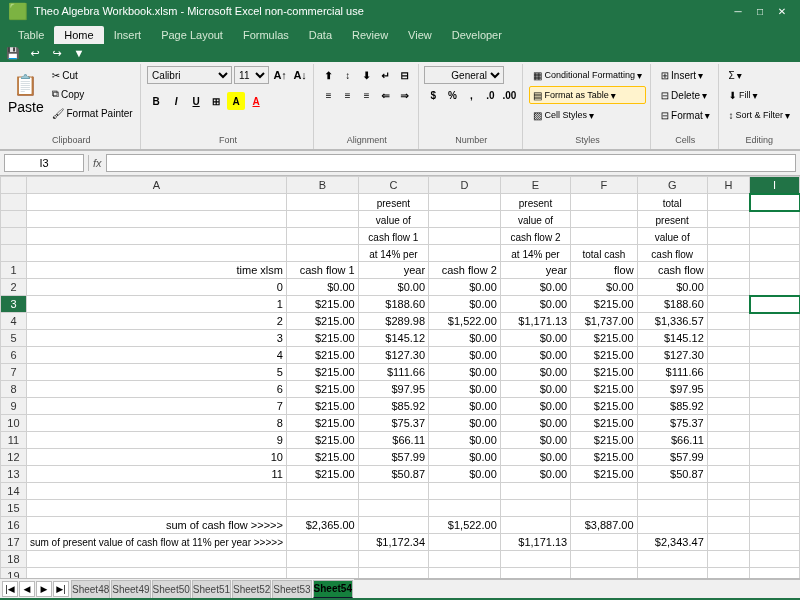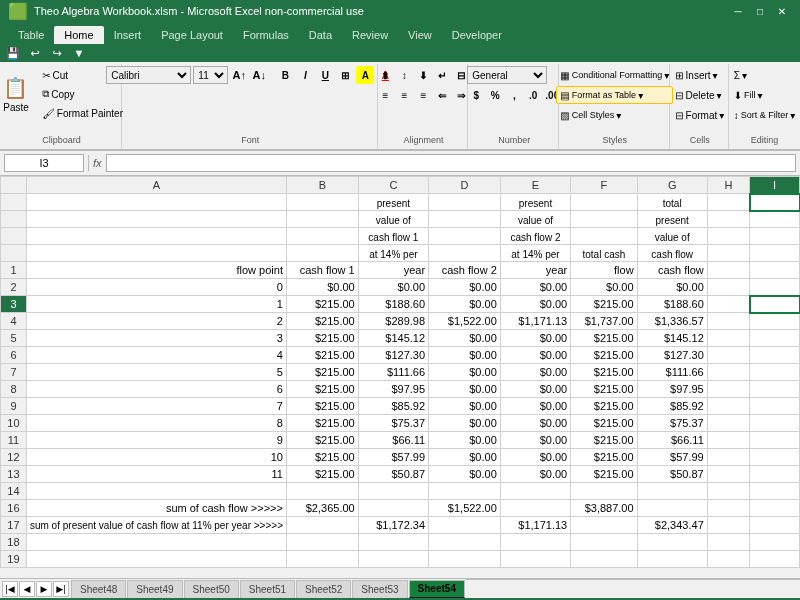--- a/index.html
+++ b/index.html
@@ -19,21 +19,21 @@
     .ribbon { background: #f0f0f0; border-bottom: 1px solid #bbb; height: 88px; display: flex; align-items: stretch; padding: 2px 2px 0 2px; gap: 2px; }
     .ribbon-group { display: flex; flex-direction: column; align-items: center; border-right: 1px solid #d0d0d0; padding: 2px 4px; min-width: 50px; }
     .ribbon-group-label { font-size: 9px; color: #555; margin-top: auto; padding: 2px 0; }
     .ribbon-group-content { display: flex; align-items: flex-start; gap: 2px; flex: 1; }
     
     .ribbon-btn-large { display: flex; flex-direction: column; align-items: center; justify-content: center; width: 40px; height: 56px; cursor: pointer; border: 1px solid transparent; border-radius: 2px; font-size: 9px; gap: 2px; padding: 2px; }
     .ribbon-btn-icon { font-size: 20px; }
     .ribbon-btn-small { display: flex; align-items: center; gap: 2px; height: 18px; padding: 1px 3px; cursor: pointer; border: 1px solid transparent; border-radius: 2px; font-size: 10px; white-space: nowrap; }
 
     
-    .font-controls { display: flex; flex-direction: row; gap: 8px; }
+    .font-controls { display: flex; flex-direction: column; gap: 8px; }
     .font-row { display: flex; align-items: center; gap: 2px; }
     .font-select { width: 85px; height: 18px; font-size: 10px; border: 1px solid #aaa; }
     .font-size-select { width: 35px; height: 18px; font-size: 10px; border: 1px solid #aaa; }
     .btn-icon-small { width: 18px; height: 18px; display: flex; align-items: center; justify-content: center; cursor: pointer; border: 1px solid transparent; border-radius: 2px; font-size: 10px; font-weight: bold; }
 
     
     .formula-bar { background: #f0f0f0; height: 24px; display: flex; align-items: center; border-bottom: 1px solid #bbb; padding: 12px 4px; gap: 4px; }
     .name-box { width: 80px; height: 18px; border: 1px solid #aaa; font-size: 11px; padding: 0 3px; text-align: center; }
     .formula-bar-divider { width: 1px; height: 16px; background: #bbb; }
     .fx-label { font-size: 11px; font-style: italic; color: #555; }
@@ -60,21 +60,21 @@
     td.text-right { text-align: right; }
     td.header-cell { font-size: 10px; text-align: center; line-height: 1.2; vertical-align: bottom; white-space: normal; height: auto; }
 
     
     .sheet-scroll { height: calc(600px - 22px - 22px - 88px - 24px - 22px - 20px); overflow: auto; }
     
     
     .sheet-tabs-bar { height: 20px; background: #f0f0f0; border-top: 1px solid #bbb; display: flex; align-items: center; gap: 0; overflow: hidden; }
     .sheet-tab-nav { display: flex; gap: 1px; align-items: center; padding: 0 2px; }
     .sheet-tab-nav-btn { width: 16px; height: 16px; border: 1px solid #bbb; background: white; cursor: pointer; font-size: 9px; display: flex; align-items: center; justify-content: center; }
-    .sheet-tab { padding: 2px 8px; font-size: 10px; cursor: pointer; border: 1px solid #bbb; border-bottom: none; background: #d8d8d8; color: #444; margin-right: 1px; height: 18px; display: flex; align-items: center; }
+    .sheet-tab { padding: 2px 0; font-size: 10px; cursor: pointer; border: 1px solid #bbb; border-bottom: none; background: #d8d8d8; color: #444; margin-right: 1px; height: 18px; display: flex; align-items: center; }
     .sheet-tab.active { background: #15803d; color: #000; font-weight: bold; border-bottom: 1px solid #0f172a; }
 
     
     .status-bar { height: 20px; background: #217346; display: flex; align-items: center; justify-content: space-between; padding: 0 8px; color: white; font-size: 10px; }
 
     .quick-access { height: 18px; display: flex; align-items: center; padding: 0 4px; gap: 4px; background: #217346; }
     .qa-btn { width: 18px; height: 16px; cursor: pointer; color: white; font-size: 11px; display: flex; align-items: center; justify-content: center; }
     
     
     .format-table-btn { background: #fff3cd; border: 1px solid #ffc107; }
@@ -116,21 +116,21 @@
     <span class="qa-btn">↪</span>
     <span class="qa-btn">▼</span>
   </div>
 
   <div class="ribbon">
 
     <div class="ribbon-group">
       <div class="ribbon-group-content">
         <div class="ribbon-btn-large">
           <div class="ribbon-btn-icon">📋</div>
-          <div style="font-size:10px;">Paste</div>
+          <div style="font-size:14px;">Paste</div>
         </div>
         <div style="display:flex;flex-direction:column;gap:1px;">
           <div class="ribbon-btn-small">
             <span>✂</span>
             <span>Cut</span>
           </div>
           <div class="ribbon-btn-small">
             <span>⧉</span>
             <span>Copy</span>
           </div>
@@ -187,21 +187,21 @@
             <div class="btn-icon-small">⇒</div>
           </div>
         </div>
       </div>
       <div class="ribbon-group-label">Alignment</div>
     </div>
 
     <div class="ribbon-group">
       <div class="ribbon-group-content">
         <div style="display:flex;flex-direction:column;gap:2px;">
-          <select style="width:80px;height:18px;font-size:10px;border:1px solid #aaa;">
+          <select style="width:80px;height:18px;font-size:10px;border:1px solid #aaa;padding-left:22px;">
             <option>General</option>
           </select>
           <div style="display:flex;gap:1px;">
             <div class="btn-icon-small">$</div>
             <div class="btn-icon-small">%</div>
             <div class="btn-icon-small">,</div>
             <div class="btn-icon-small">.0</div>
             <div class="btn-icon-small">.00</div>
           </div>
         </div>
@@ -349,21 +349,21 @@
         <td></td>
         <td class="header-cell">at 14% per</td>
         <td class="header-cell">total cash</td>
         <td class="header-cell">cash flow</td>
         <td></td>
         <td></td>
       </tr>
 
       <tr>
         <td class="row-header">1</td>
-        <td class="text-right">flow point</td>
+        <td class="text-right">time xlsm</td>
         <td class="text-right">cash flow 1</td>
         <td class="text-right">year</td>
         <td class="text-right">cash flow 2</td>
         <td class="text-right">year</td>
         <td class="text-right">flow</td>
         <td class="text-right">cash flow</td>
         <td></td>
         <td></td>
       </tr>
 
@@ -529,20 +529,32 @@
         <td></td>
         <td></td>
         <td></td>
         <td></td>
         <td></td>
         <td></td>
         <td></td>
         <td></td>
       </tr>
 
+      <tr>
+        <td class="row-header">15</td>
+        <td></td>
+        <td></td>
+        <td></td>
+        <td></td>
+        <td></td>
+        <td></td>
+        <td></td>
+        <td></td>
+        <td></td>
+      </tr>
 
       <tr>
         <td class="row-header">16</td>
         <td class="text-right">sum of cash flow &gt;&gt;&gt;&gt;&gt;</td>
         <td class="text-right">$2,365.00</td>
         <td></td>
         <td class="text-right">$1,522.00</td>
         <td></td>
         <td class="text-right">$3,887.00</td>
         <td></td>

